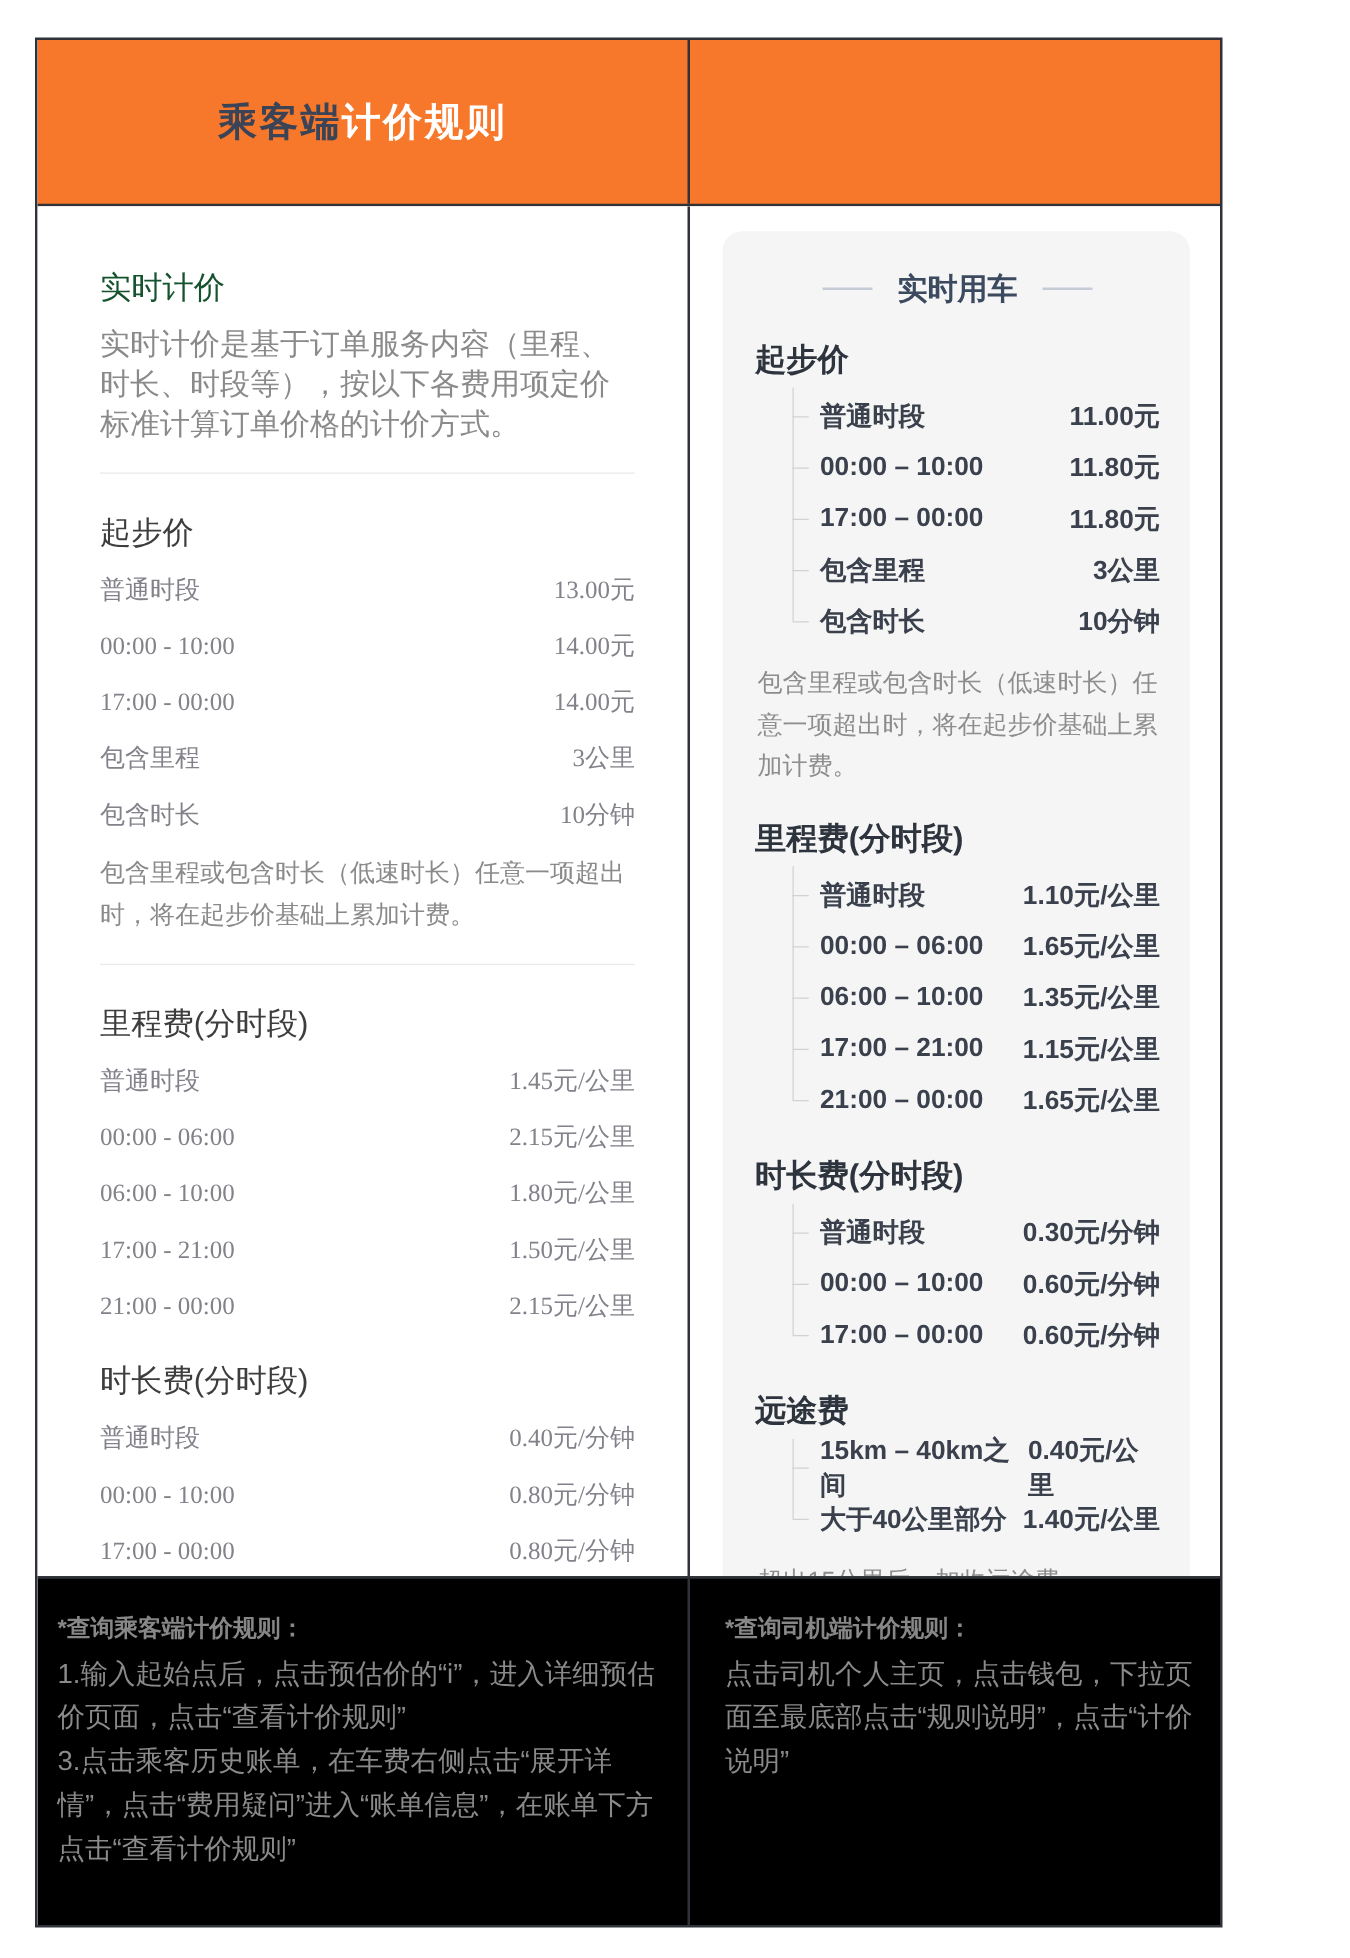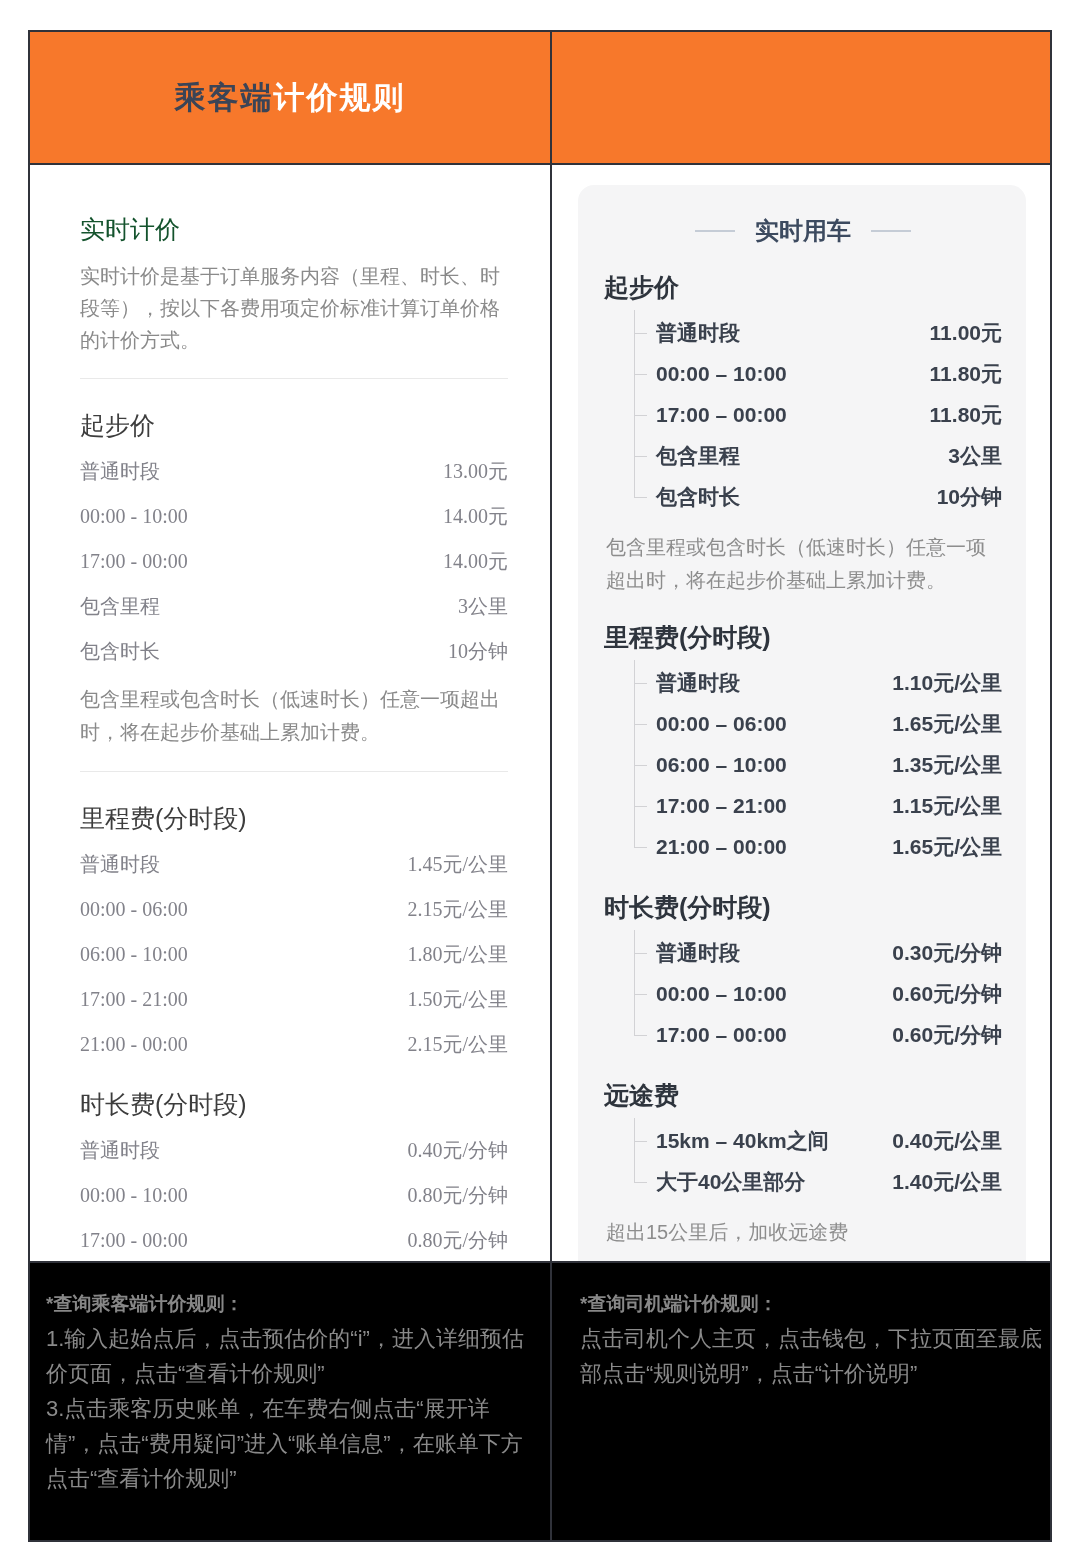--- a/index.html
+++ b/index.html
@@ -3,40 +3,40 @@
 <meta charset="utf-8">
 <style>
   * { margin:0; padding:0; box-sizing:border-box; }
   html,body { background:#ffffff; }
   body {
     width:1080px; height:1566px; position:relative;
     font-family:"Liberation Sans","DejaVu Sans",sans-serif;
     -webkit-font-smoothing:antialiased;
   }
   .frame {
-    position:absolute; left:28px; top:30px; width:1024px; height:1512px;
+    position:absolute; left:28px; top:30px; width:950px; height:1512px;
     border:2px solid #30323a; display:flex; flex-direction:column;
     background:#ffffff; overflow:hidden;
   }
   
   .header-row { height:133px; flex:0 0 auto; display:flex; background:#F7782B; border-bottom:2px solid #30323a; }
   .header-cell { display:flex; align-items:center; justify-content:center; }
   .header-cell.left { width:522px; border-right:2px solid #30323a; }
   .header-cell.right { flex:1; }
   .header-title { font-size:31px; font-weight:700; letter-spacing:2px; }
   .ht-prefix { color:#3B4456; }
   .ht-suffix { color:#ffffff; }
   
   .main-row { flex:1 1 auto; display:flex; background:#ffffff; overflow:hidden; }
   .col-left { width:522px; border-right:2px solid #30323a; padding:24px 42px 0 50px; overflow:hidden; }
   .col-right { flex:1; padding:20px 24px 0 26px; overflow:hidden; }
 
   
   .p-h2 { font-size:25px; font-weight:500; color:#14532d; margin-top:24px; }
-  .p-desc { font-size:20px; color:#8a8a8a; line-height:32px; margin-top:14px; }
+  .p-desc { font-size:24px; color:#8a8a8a; line-height:32px; margin-top:14px; }
   .divider { border:none; border-top:1px solid #e9e9e9; height:0; margin-top:22px; }
   .p-h3 { font-size:25px; font-weight:500; color:#3d3d3d; margin-top:30px; }
   .p-rows { margin-top:16px; }
   .p-row {
     display:flex; justify-content:space-between; align-items:baseline;
     font-family:"Liberation Serif","DejaVu Serif",serif;
     font-size:20px; color:#82828a; margin-bottom:18px;
   }
   .p-note { font-size:20px; color:#8a8a8a; line-height:33px; margin-top:2px; }
 

